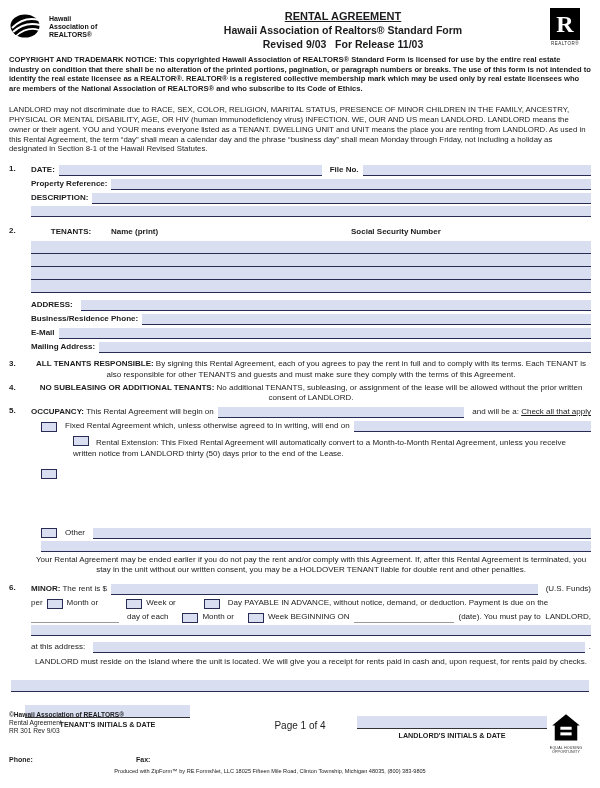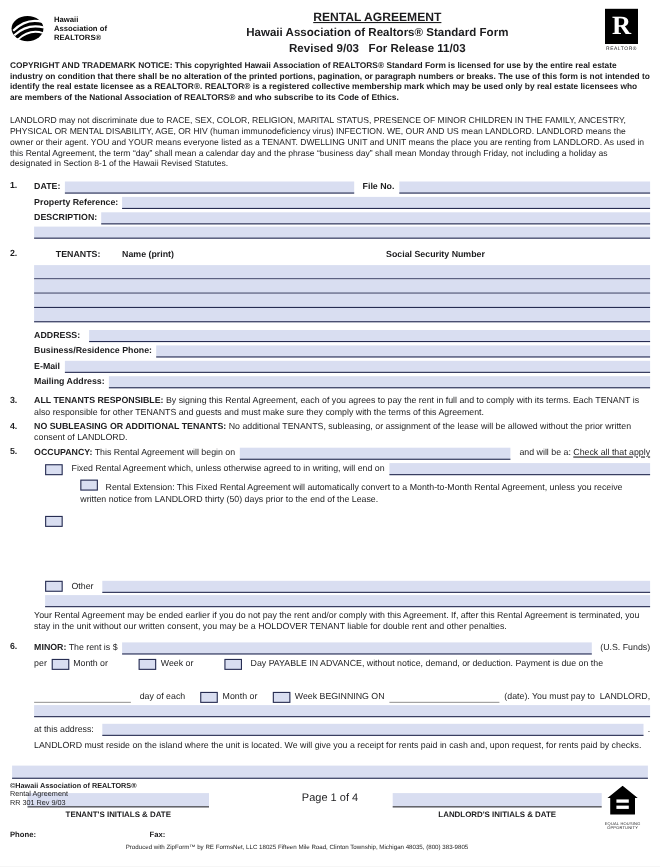--- a/index.html
+++ b/index.html
@@ -29,21 +29,21 @@
   .num { width:22px; font-size:8px; font-weight:bold; flex:none; }
   .cont { flex:1; min-width:0; }
   .row { display:flex; align-items:flex-end; font-size:8px; line-height:12px; margin-bottom:2px; }
   .lbl { font-weight:bold; white-space:pre; }
   .txt { white-space:pre; }
   .fl { background:#d9def1; border-bottom:1.4px solid #272d52; height:10px; align-self:flex-end; }
   .grow { flex:1; }
   .wl { border-bottom:1px solid #9a9a9a; height:10px; align-self:flex-end; }
   .cb { width:14px; height:8px; background:#d9def1; border:1.6px solid #272d52;
         flex:none; align-self:center; margin-top:1px; }
-  .para { font-size:8px; line-height:10.2px; }
+  .para { font-size:8px; line-height:10.2px;text-align:center; }
   .u { text-decoration:underline; }
   .sp4 { width:4px; flex:none; } .sp8 { width:8px; flex:none; } .sp14 { width:14px; flex:none; }
   
   .trow { background:#d9def1; border-bottom:1.4px solid #272d52; height:12px; }
   
   .bar { background:#d9def1; border-bottom:1.4px solid #272d52; height:11px; margin:0 2px; }
   .sigs { display:flex; margin:13px 2px 0 2px;gap:36px; }
   .sigbox { }
   .sigfill { background:#d9def1; border-bottom:1.2px solid #333; height:12px; }
   .siglab { font-size:7.2px; font-weight:bold; text-align:center; margin-top:2px; }
@@ -224,21 +224,21 @@
           <span class="sp14"></span>
         <span class="cb"></span>
           <span class="sp4"></span>
         <span class="txt">Week or</span>
           <span class="sp14"></span>
           <span class="sp14"></span>
         <span class="cb"></span>
           <span class="sp8"></span>
         <span class="txt">Day PAYABLE IN ADVANCE, without notice, demand, or deduction. Payment is due on the</span>
       </div>
-      <div class="row" style="margin-top:18px;">
+      <div class="row" style="margin-top:2px;">
         <span class="wl" style="width:88px;"></span>
           <span class="sp8"></span>
         <span class="txt">day of each</span>
           <span class="sp14"></span>
         <span class="cb"></span>
           <span class="sp4"></span>
         <span class="txt">Month or</span>
           <span class="sp14"></span>
         <span class="cb"></span>
           <span class="sp4"></span>
@@ -263,21 +263,21 @@
   </div>
 
   <div class="bar" style="margin-top:12px;"></div>
 
   <div class="sigs">
     <div class="sigbox" style="width:165px; margin-left:14px;">
       <div class="sigfill"></div>
       <div class="siglab">TENANT'S INITIALS &amp; DATE</div>
     </div>
     <div style="flex:1;"></div>
-    <div class="sigbox" style="width:190px; margin-right:42px;">
+    <div class="sigbox" style="width:190px; margin-right:42px;margin-top:11px;">
       <div class="sigfill"></div>
       <div class="siglab">LANDLORD'S INITIALS &amp; DATE</div>
     </div>
   </div>
 
   <div class="f-copy">
     <div class="b">©Hawaii Association of REALTORS®</div>
     <div>Rental Agreement</div>
     <div>RR 301  Rev 9/03</div>
   </div>

